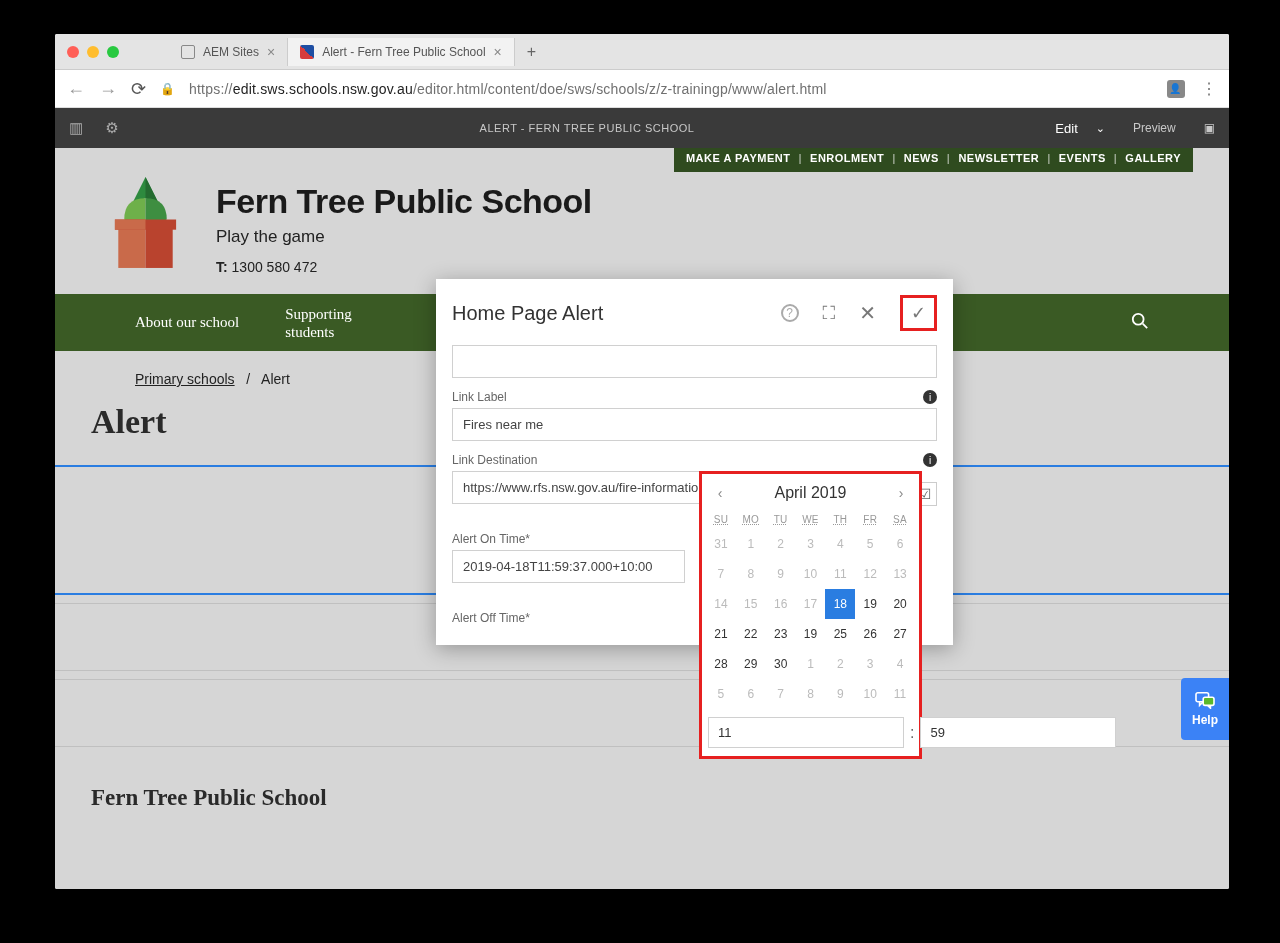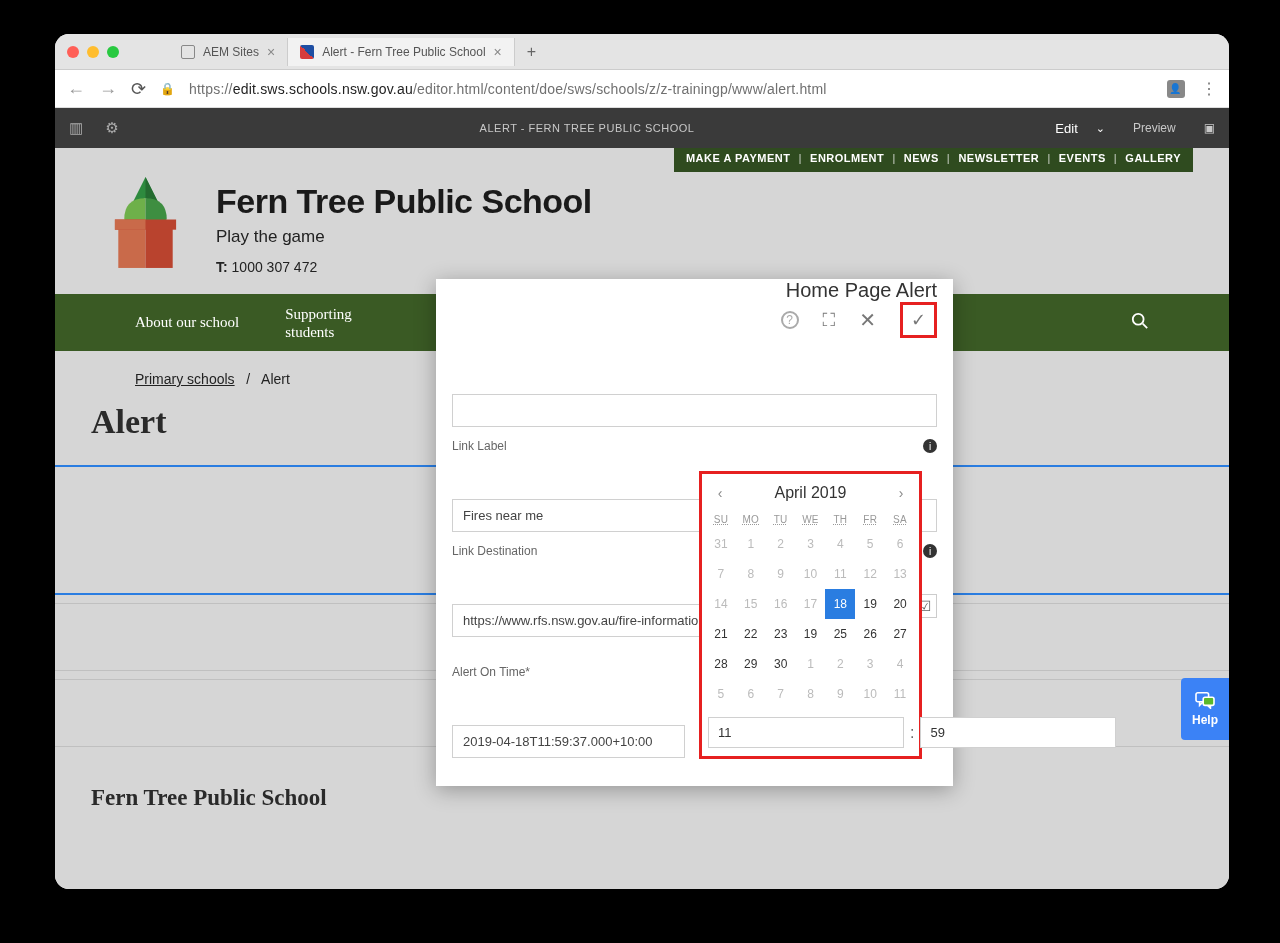--- a/index.html
+++ b/index.html
@@ -1,17 +1,17 @@
 <!DOCTYPE html>
 <html><head>
 <meta charset="utf-8">
 <style>
 * { box-sizing: border-box; margin: 0; padding: 0; }
 body { background: #000; font-family: -apple-system, BlinkMacSystemFont, 'Segoe UI', Arial, sans-serif; width: 1280px; height: 943px; overflow: hidden; }
-.window { position: absolute; top: 34px; left: 55px; width: 1174px; height: 855px; background: #fff; border-radius: 14px; overflow: hidden; box-shadow: 0 10px 40px rgba(0,0,0,0.5); }
+.window { position: absolute; top: 34px; left: 55px; width: 1174px; height: 855px; background: #fff; border-radius: 2px; overflow: hidden; box-shadow: 0 10px 40px rgba(0,0,0,0.5); }
 .titlebar { height: 36px; background: #e4e4e4; display: flex; align-items: center; padding: 0 12px; border-bottom: 1px solid #ccc; }
 .traffic { display: flex; gap: 8px; margin-right: 50px; }
 .dot { width: 12px; height: 12px; border-radius: 50%; }
 .red { background: #ff5f57; } .yellow { background: #ffbd2e; } .green { background: #28c940; }
 .tab { display: flex; align-items: center; height: 28px; padding: 0 12px; border-right: 1px solid #ccc; font-size: 12px; color: #555; gap: 8px; }
 .tab.active { background: #f2f2f2; }
 .favicon-doc { width:14px; height:14px; border:1px solid #888; border-radius: 2px; position: relative; }
 .favicon-color { width:14px; height:14px; background: linear-gradient(45deg,#d63c3c 50%, #1e4ea3 50%); border-radius: 2px;}
 .tab-close { color:#888; font-size:14px; cursor:pointer; }
 .new-tab { margin-left: 12px; font-size: 16px; color:#666; }
@@ -42,27 +42,27 @@
 .navbar { background:#3a5a24; height: 57px; display:flex; align-items:center; padding: 0 80px; color:#fff; font-size:15px; gap: 46px; position: relative; font-family: Liberation Serif, serif; }
 .search-ic { position:absolute; right: 80px; }
 .breadcrumb { padding: 20px 36px 10px; font-size: 14px; color:#222;margin-left:44px; }
 .breadcrumb a { text-decoration: underline; color:#222; }
 .page-h1 { padding: 6px 36px 24px; font-size: 34px; font-weight: 800; font-family: Georgia, serif; color:#2a2a2a; }
 .placeholder-row { height: 68px; border-top: 1px solid #c0c0c0; border-bottom:1px solid #c0c0c0; background:#d6d6d6; margin-bottom: 8px;}
 .placeholder-row.accent { border-top: 2px solid #2a7de1; border-bottom: 2px solid #2a7de1; height: 130px; }
 .footer-title { padding: 30px 36px; font-size: 23px; font-weight:800; font-family: Georgia, serif; color:#2a2a2a; }
 
 .dialog { position:absolute; top:245px; left:381px; width: 517px; background:#fff; box-shadow:0 4px 20px rgba(0,0,0,0.3); z-index:50; }
-.dlg-head { display:flex; align-items:flex-end; padding: 0 16px 8px; flex-direction: column; }
+.dlg-head { display:flex; align-items:center; padding: 16px 16px 8px; }
 .dlg-title { font-size: 20px; color:#333; flex:1; font-weight:300; }
 .dlg-icons { display:flex; gap: 24px; align-items:center; color:#777; font-size:18px; }
 .dlg-icons span { cursor:pointer; }
 .check-hi { border: 3px solid #e62020; padding: 4px 8px; position:relative; }
 .dlg-body { padding: 6px 16px 16px; }
-.dlg-body input[type=text] { width:100%; border:1px solid #d0d0d0; padding: 8px 10px; font-size: 13px; color:#444; margin-bottom: 12px; outline:none;margin-top:42px; }
+.dlg-body input[type=text] { width:100%; border:1px solid #d0d0d0; padding: 8px 10px; font-size: 13px; color:#444; margin-bottom: 12px; outline:none; }
 .fld-label { font-size: 12px; color:#666; margin-bottom: 4px; display:flex; align-items:center; justify-content:space-between; }
 .info-dot { width:14px; height:14px; background:#333; color:#fff; border-radius:50%; font-size:10px; display:flex; align-items:center; justify-content:center; }
 .link-dest-row { display:flex; gap:6px; align-items:center; margin-bottom: 12px;}
 .link-dest-row input { flex:1; margin-bottom:0;}
 .ld-icon { width:24px; height:24px; border:1px solid #ccc; display:flex; align-items:center; justify-content:center; color:#666; font-size:14px;}
 .time-row .fld-label { margin-top: 16px; }
 
 .calendar-box { position:absolute; top: 192px; left: 263px; width: 223px; border: 3px solid #e62020; background:#fff; padding: 4px 4px 8px; }
 .cal-head { display:flex; align-items:center; padding: 6px 4px 8px; }
 .cal-nav { color:#888; font-size:14px; width:20px; text-align:center; cursor:pointer;}
@@ -154,21 +154,21 @@
           <path d="M75 55 Q75 30 50 30 L50 65 Z" fill="#3e8e41"></path>
           <rect x="18" y="62" width="32" height="50" fill="#c96a4a"></rect>
           <rect x="50" y="62" width="32" height="50" fill="#b9432e"></rect>
           <rect x="14" y="55" width="72" height="12" fill="#b9432e"></rect>
           <rect x="14" y="55" width="36" height="12" fill="#c96a4a"></rect>
         </svg>
       </div>
       <div class="school-title">
         <h1>Fern Tree Public School</h1>
         <div class="tagline">Play the game</div>
-        <div class="phone"><b>T:</b> <span>1000 307 472</span></div>
+        <div class="phone"><b>T:</b> <span>1300 580 472</span></div>
       </div>
     </div>
 
     <div class="navbar">
       <span>About our school</span>
       <span style="line-height:1.2;">Supporting<br>students</span>
       <span class="search-ic">
         <svg width="18" height="18" viewBox="0 0 20 20" fill="none" stroke="#fff" stroke-width="2">
             <circle cx="8" cy="8" r="6"></circle>
             <line x1="13" y1="13" x2="18" y2="18"></line>
@@ -224,20 +224,23 @@
         </div>
       <div class="link-dest-row">
         <input type="text" value="https://www.rfs.nsw.gov.au/fire-information/fires-near-me" style="">
         <span class="ld-icon">☑</span>
       </div>
       <div class="time-row">
         <div class="fld-label">
             <span>Alert On Time*</span>
           </div>
         <input type="text" style="width: 48%;" value="2019-04-18T11:59:37.000+10:00">
+        <div class="fld-label">
+            <span>Alert Off Time*</span>
+          </div>
       </div>
     </div>
 
     <div class="calendar-box">
       <div class="cal-head">
         <span class="cal-nav">‹</span>
         <span class="cal-title">April 2019</span>
         <span class="cal-nav">›</span>
       </div>
       <div class="cal-grid" id="cal-grid">

